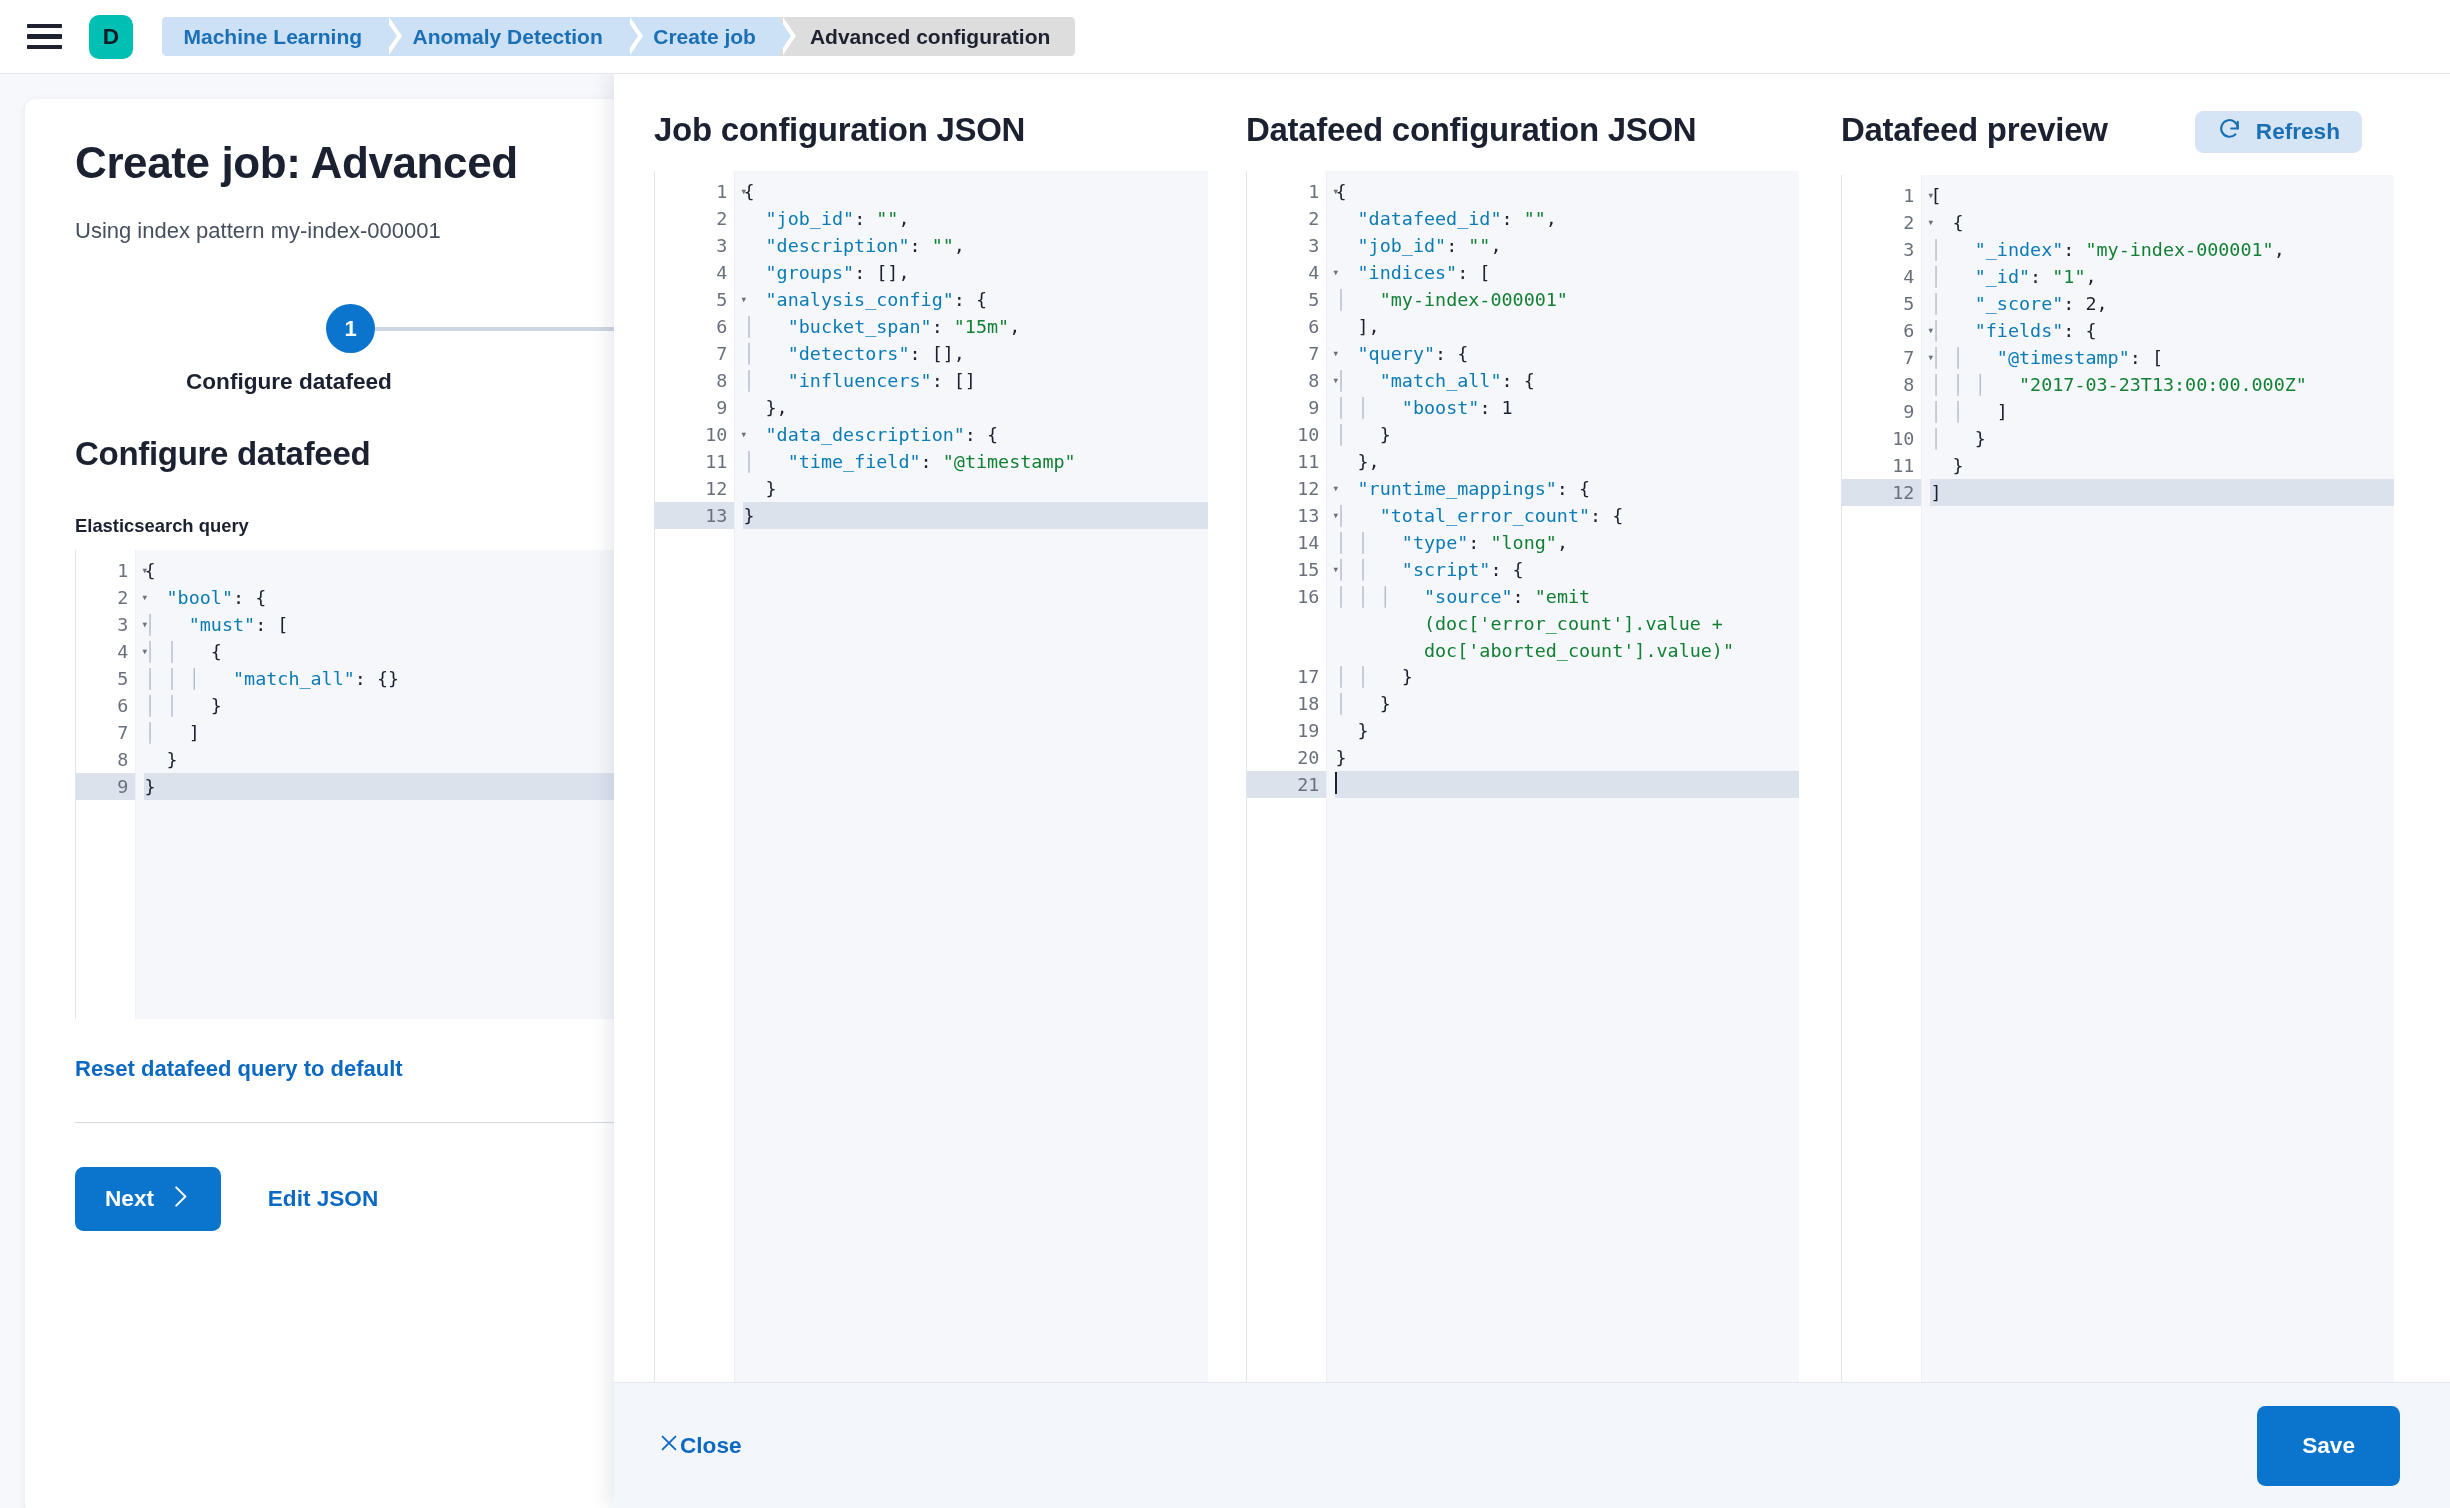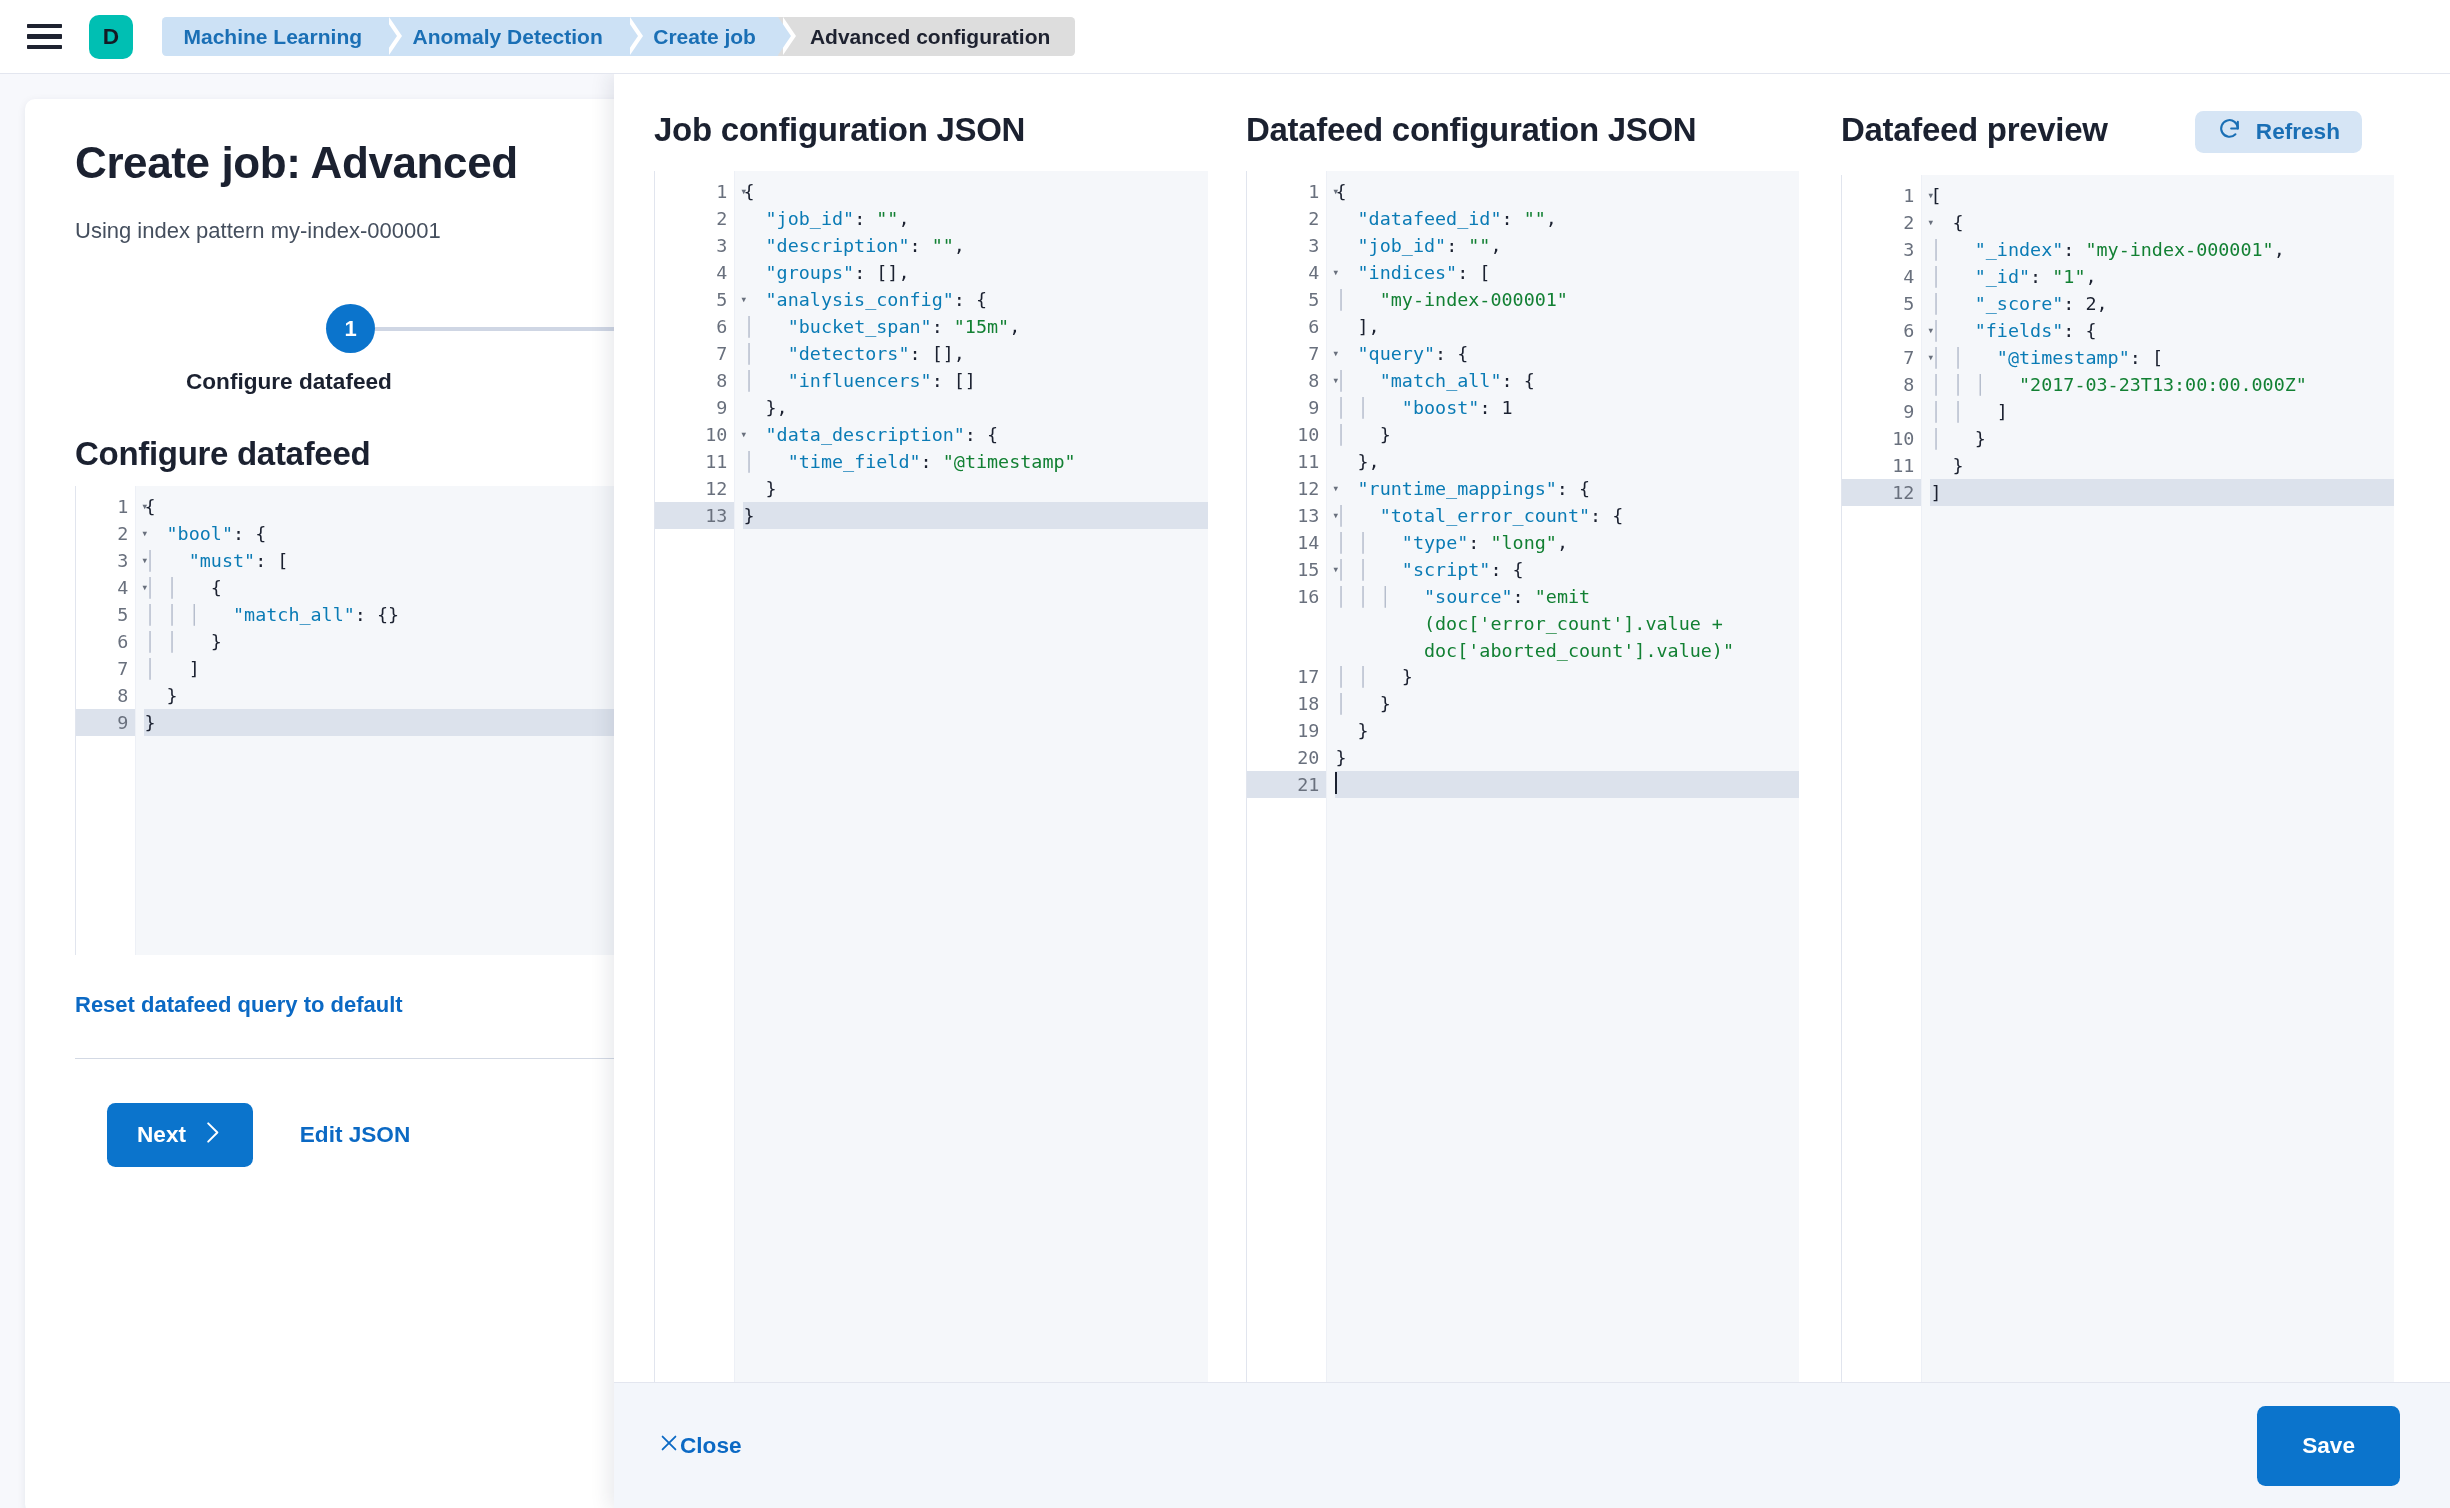--- a/index.html
+++ b/index.html
@@ -105,21 +105,21 @@
   .p { color: #1B2130; }
   .g { color: #B6BECD; }      
   .active-line { background: #DCE2EC; }
   .gutter .ln.active-line { background:#DCE2EC; }
 
   .es-editor { margin-top: 13.4px; height: 469px; width: 100%; }
   .es-editor .gutter { width: 60px; flex:0 0 60px; }
 
   .reset-link { margin-top: 37px; font-size: 22px; color:#0B69C4; font-weight:600; cursor:pointer; }
   .hr { margin-top: 40px; height:0.8px; background:#D3D9E4; }
-  .btnrow { margin-top: 44px; display:flex; align-items:center; gap: 47px; margin-left: 32px; }
+  .btnrow { margin-top: 44px; display:flex; align-items:center; gap: 47px; }
   .btn-primary {
     background:#0B74CC; color:#fff; border:none; border-radius: 8.4px;
     height: 64px; padding: 0 30px; font-size: 22.6px; font-weight: 700;
     display:flex; align-items:center; gap: 18.4px; cursor:pointer;
     font-family:"Liberation Sans", sans-serif;
   }
   .btn-link { background:none; border:none; color:#0B69C4; font-size:22.6px; font-weight:700; cursor:pointer; font-family:"Liberation Sans", sans-serif; }
 
   
   .flyout {
@@ -197,20 +197,21 @@
 
   <div class="stepper">
     <div class="step-line"></div>
     <div class="step-circle">
         <span>1</span>
       </div>
   </div>
   <div class="step-label">Configure datafeed</div>
 
   <div class="section-title">Configure datafeed</div>
+  <div class="field-label">Elasticsearch query</div>
 
   <div class="editor es-editor">
     <div class="gutter">
         <div class="ln ">1<span class="fold">▾</span></div>
         <div class="ln ">2<span class="fold">▾</span></div>
         <div class="ln ">3<span class="fold">▾</span></div>
         <div class="ln ">4<span class="fold">▾</span></div>
         <div class="ln ">5</div>
         <div class="ln ">6</div>
         <div class="ln ">7</div>

